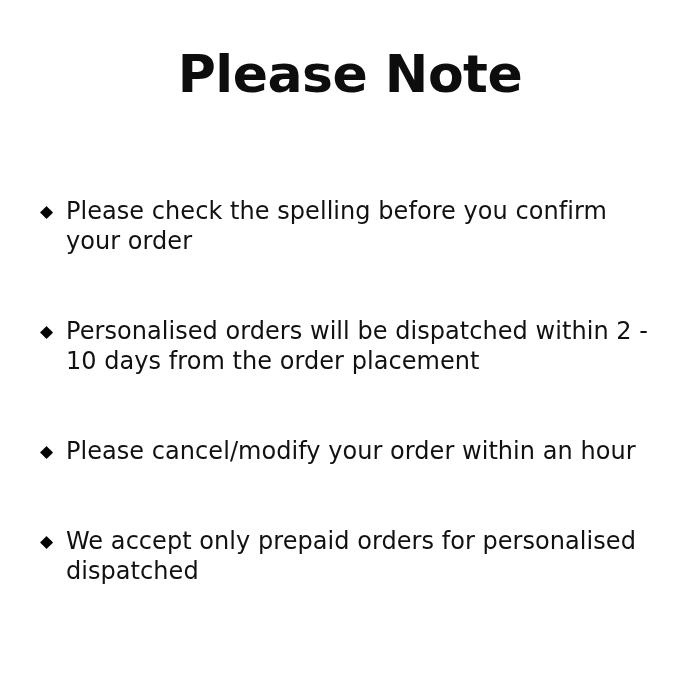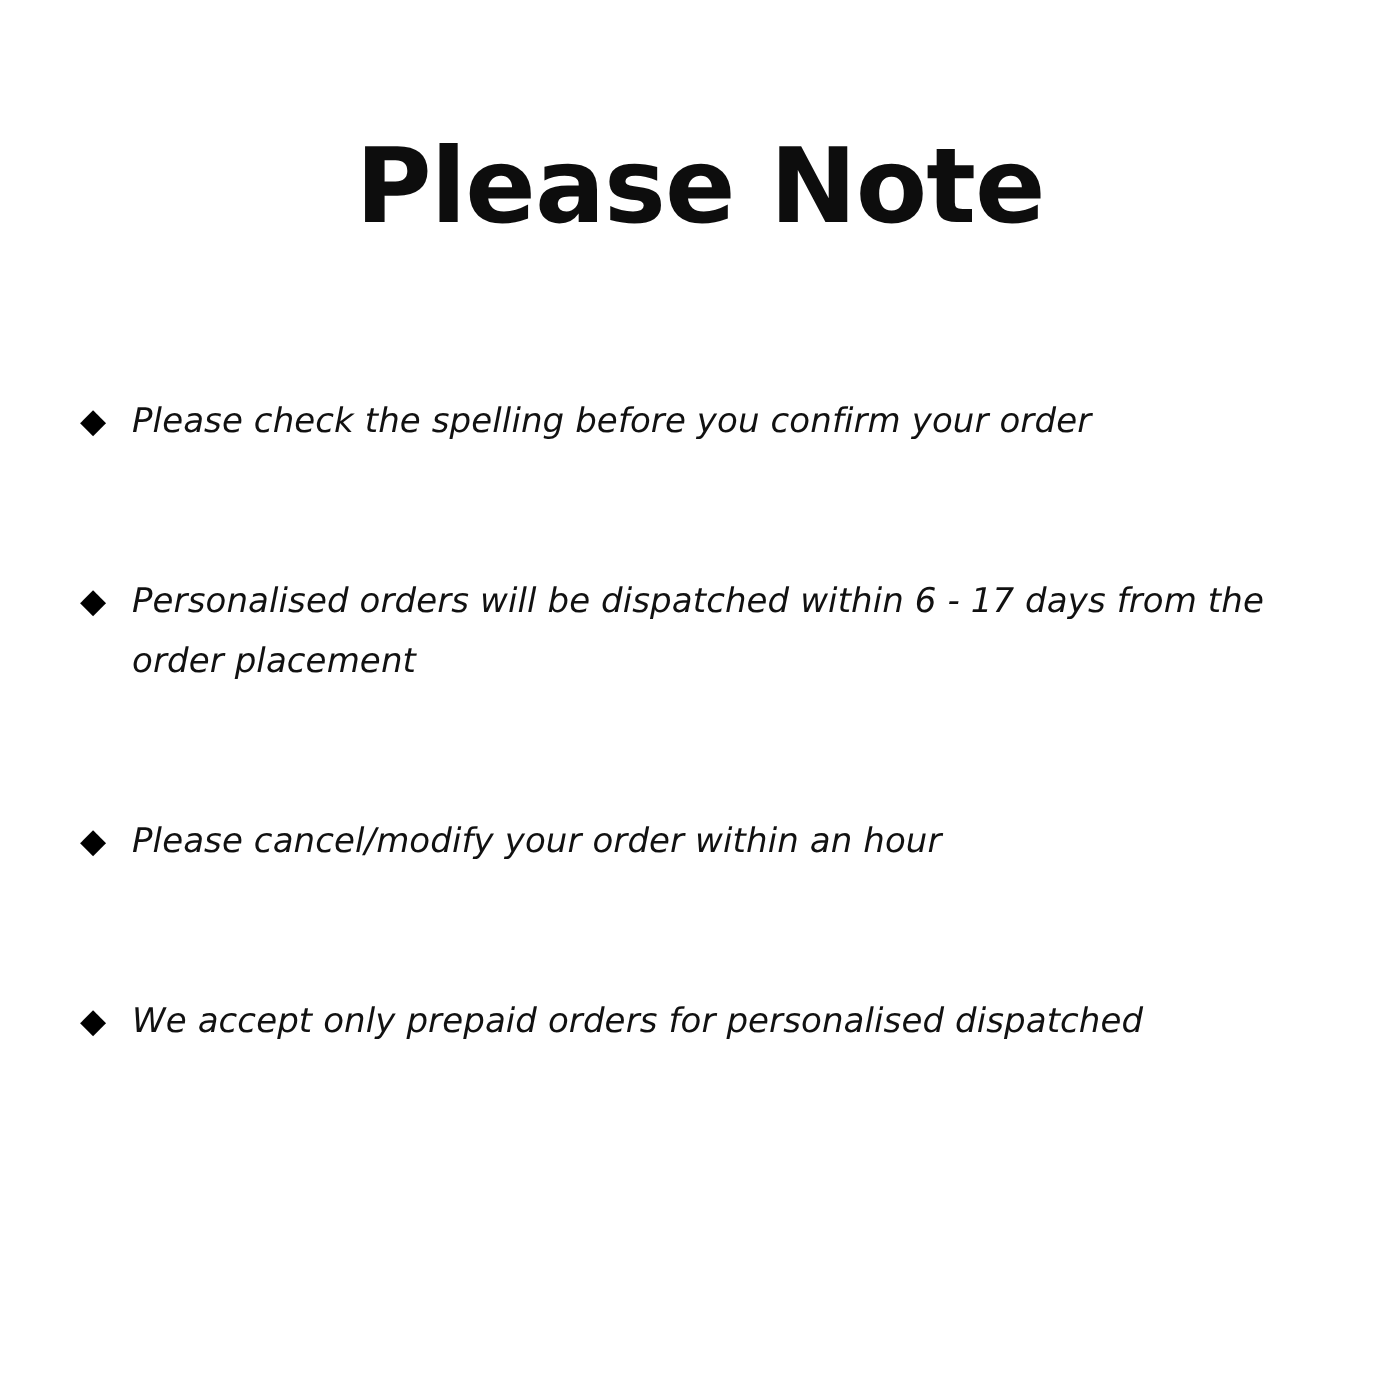--- a/index.html
+++ b/index.html
@@ -21,21 +21,21 @@
     padding: 0;
     position: relative;
   }
   .note-title {
     text-align: center;
     font-family: "DejaVu Sans", sans-serif;
     font-weight: bold;
     font-size: 52px;
     letter-spacing: -0.5px;
     margin: 0;
-    padding-top: 68px;
+    padding-top: 48px;
     line-height: 1.0;
     color: #0d0d0d;
   }
   .note-list {
     list-style: none;
     margin: 0;
     padding: 0;
     position: absolute;
     top: 196px;
     left: 38px;
@@ -53,46 +53,45 @@
     flex: 0 0 auto;
     width: 26px;
     font-size: 17px;
     line-height: 30px;
     color: #000000;
     text-align: left;
     padding-left: 2px;
   }
   .note-text {
     flex: 1 1 auto;
-    font-size: 17px;
+    font-size: 24px;
     line-height: 30px;
     color: #111111;
     letter-spacing: 0.05px;
     max-width: 590px;
-    font-style: italic;
   }
   .item-2 .note-text { max-width: 600px; }
 </style>
 </head>
 <body>
 
 <div class="note-card">
 
   <h1 class="note-title">Please Note</h1>
 
   <ul class="note-list">
 
     <li class="note-item item-1">
       <span class="bullet">◆</span>
       <span class="note-text">Please check the spelling before you confirm your order</span>
     </li>
 
     <li class="note-item item-2">
       <span class="bullet">◆</span>
-      <span class="note-text">Personalised orders will be dispatched within 6 - 17 days from the order placement</span>
+      <span class="note-text">Personalised orders will be dispatched within 2 - 10 days from the order placement</span>
     </li>
 
     <li class="note-item item-3">
       <span class="bullet">◆</span>
       <span class="note-text">Please cancel/modify your order within an hour</span>
     </li>
 
     <li class="note-item item-4">
       <span class="bullet">◆</span>
       <span class="note-text">We accept only prepaid orders for personalised dispatched</span>

